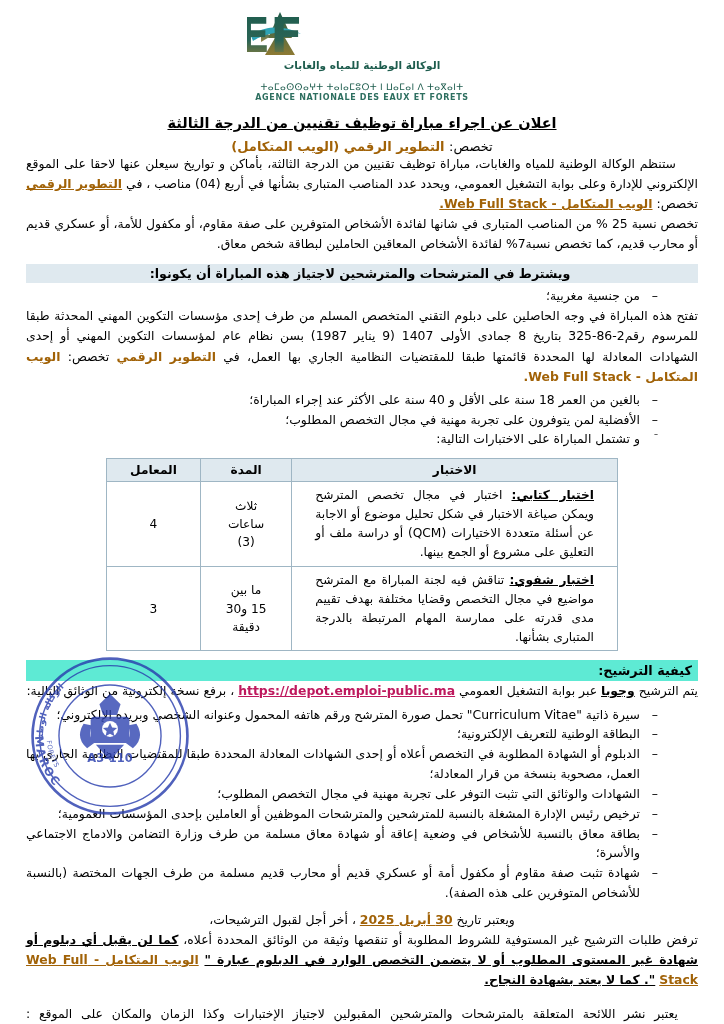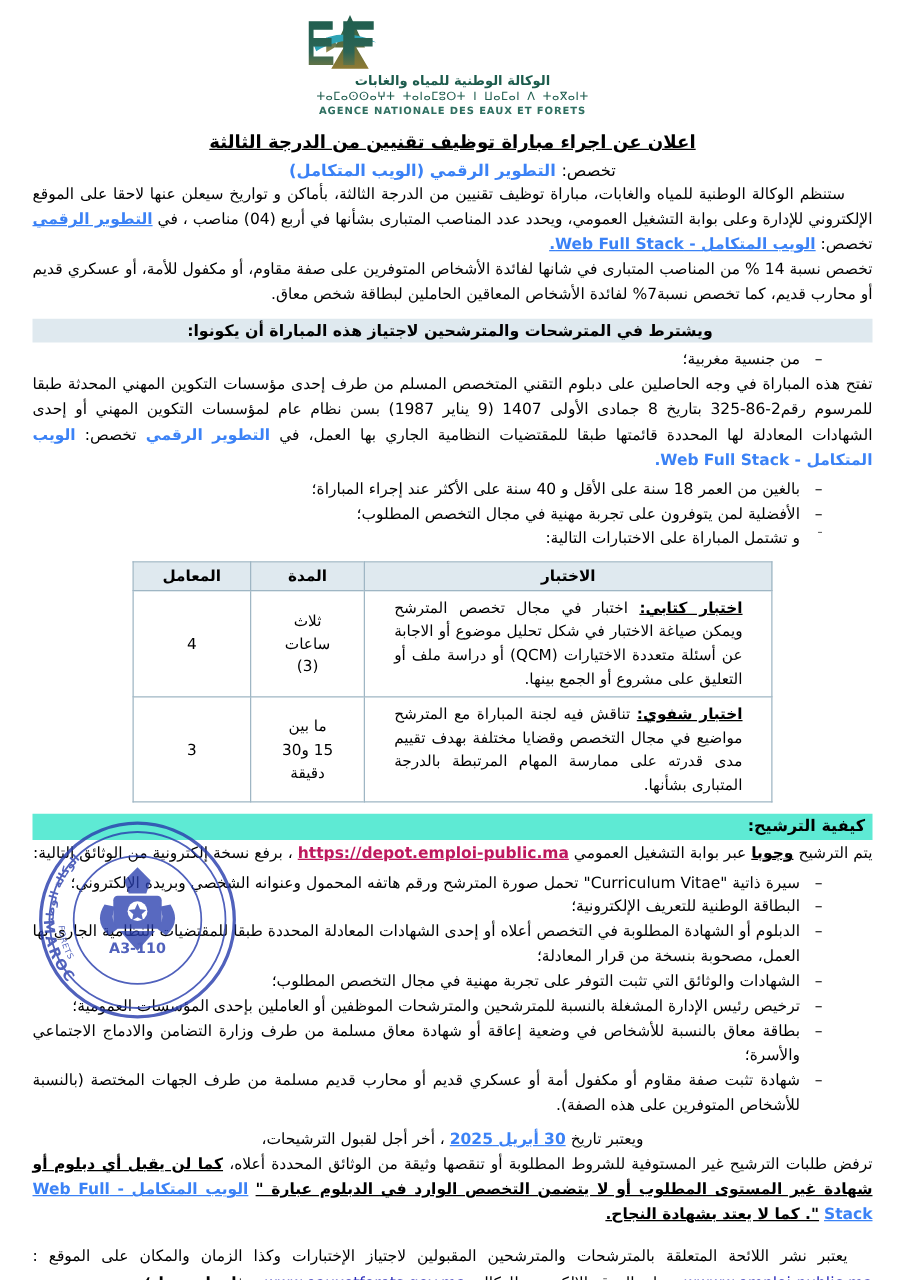--- a/index.html
+++ b/index.html
@@ -13,40 +13,40 @@
     position: relative;
     overflow: hidden;
   }
   .page { position: relative; width: 724px; height: 1024px; padding: 0 26px; }
 
   
   .logo-wrap { text-align: center; padding-top: 8px; }
   .logo-mark { display:inline-block; position: relative; height: 46px; }
   .logo-svg { display:block; }
   .logo-ar { font-size: 10.5px; font-weight: bold; color: #1d5c4d; letter-spacing: .2px; margin-top:1px; direction: rtl;}
-  .logo-tif { font-size: 9px; color: #1d5c4d; letter-spacing: .4px; margin-top:1px; font-family:Liberation Mono, monospace;}
+  .logo-tif { font-size: 9px; color: #1d5c4d; letter-spacing: .4px; margin-top:11px; font-family:Liberation Sans, sans-serif;}
   .logo-fr { font-size: 8px; color: #2e6f60; letter-spacing: .7px; margin-top:1px; direction: ltr; font-weight:600;}
 
   
   .main-title {
     text-align: center;
     font-size: 14.5px;
     font-weight: bold;
     text-decoration: underline;
     margin-top: 13px;
     letter-spacing: 0;
   }
   .sub-title {
     text-align: center;
     font-size: 13px;
     margin-top: 8px;
     font-weight: bold;
   }
   .sub-title .lbl { color:#000; font-weight: normal; }
-  .redb { color: #3b82f6; font-weight: bold; }
+  .redb { color: #a16207; font-weight: bold; }
   .u { text-decoration: underline; }
 
   
   p.body {
     font-size: 12.4px;
     line-height: 1.62;
     text-align: justify;
     text-align-last: right;
     margin: 0;
   }
@@ -172,21 +172,21 @@
     <span class="lbl">تخصص:</span>
     <span class="redb">التطوير الرقمي (الويب المتكامل)</span>
   </div>
 
   <p class="body p1">
     <span>ستنظم الوكالة الوطنية للمياه والغابات، مباراة توظيف تقنيين من الدرجة الثالثة، بأماكن و تواريخ سيعلن عنها لاحقا على الموقع الإلكتروني للإدارة وعلى بوابة التشغيل العمومي، ويحدد عدد المناصب المتبارى بشأنها في أربع (04) مناصب ، في</span>
     <span class="redb u">التطوير الرقمي</span>
     <span>تخصص:</span>
     <span class="redb u">الويب المتكامل - Web Full Stack.</span>
   </p>
-  <p class="body p2">تخصص نسبة 14 % من المناصب المتبارى في شانها لفائدة الأشخاص المتوفرين على صفة مقاوم، أو مكفول للأمة، أو عسكري قديم أو محارب قديم، كما تخصص نسبة7% لفائدة الأشخاص المعاقين الحاملين لبطاقة شخص معاق.</p>
+  <p class="body p2">تخصص نسبة 25 % من المناصب المتبارى في شانها لفائدة الأشخاص المتوفرين على صفة مقاوم، أو مكفول للأمة، أو عسكري قديم أو محارب قديم، كما تخصص نسبة7% لفائدة الأشخاص المعاقين الحاملين لبطاقة شخص معاق.</p>
 
   <div class="shade">ويشترط في المترشحات والمترشحين لاجتياز هذه المباراة أن يكونوا:</div>
   <ul class="dash">
     <li>من جنسية مغربية؛</li>
   </ul>
   <p class="body">
     <span>تفتح هذه المباراة في وجه الحاصلين على دبلوم التقني المتخصص المسلم من طرف إحدى مؤسسات التكوين المهني المحدثة طبقا للمرسوم رقم2-86-325 بتاريخ 8 جمادى الأولى 1407 (9 يناير 1987) بسن نظام عام لمؤسسات التكوين المهني أو إحدى الشهادات المعادلة لها المحددة قائمتها طبقا للمقتضيات النظامية الجاري بها العمل، في</span>
     <span class="redb">التطوير الرقمي</span>
     <span>تخصص:</span>
     <span class="redb">الويب المتكامل - Web Full Stack.</span>

